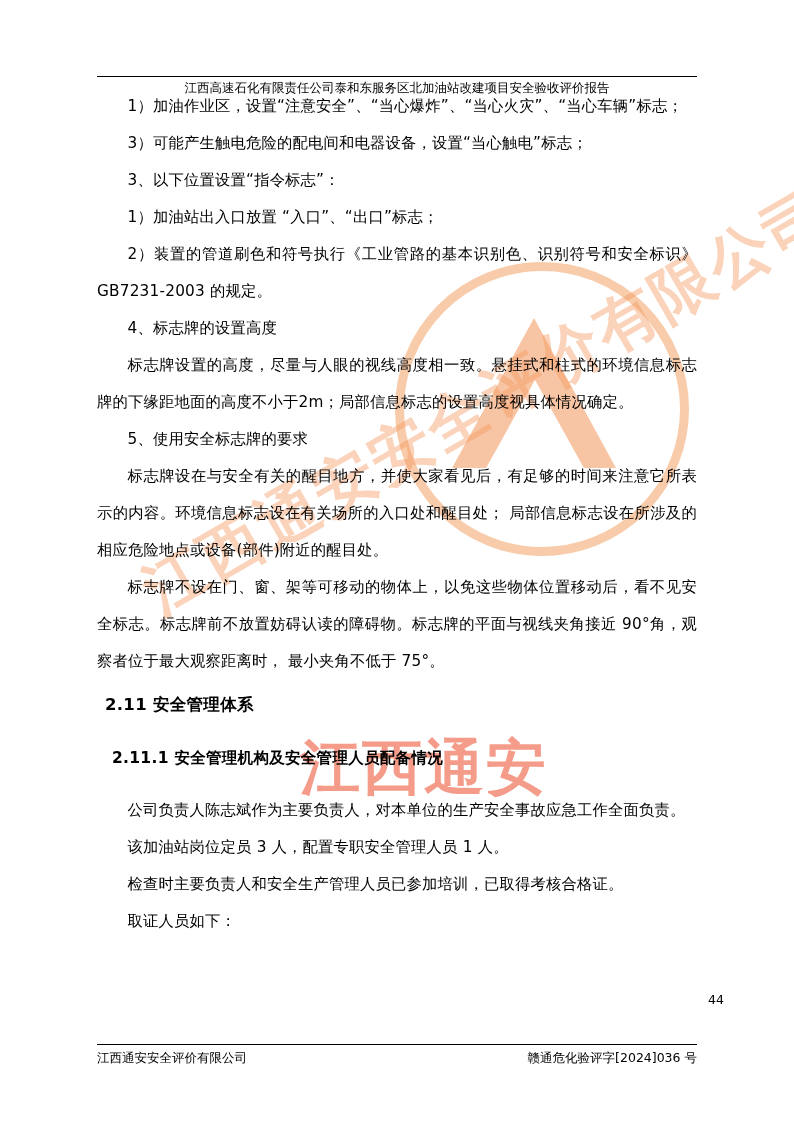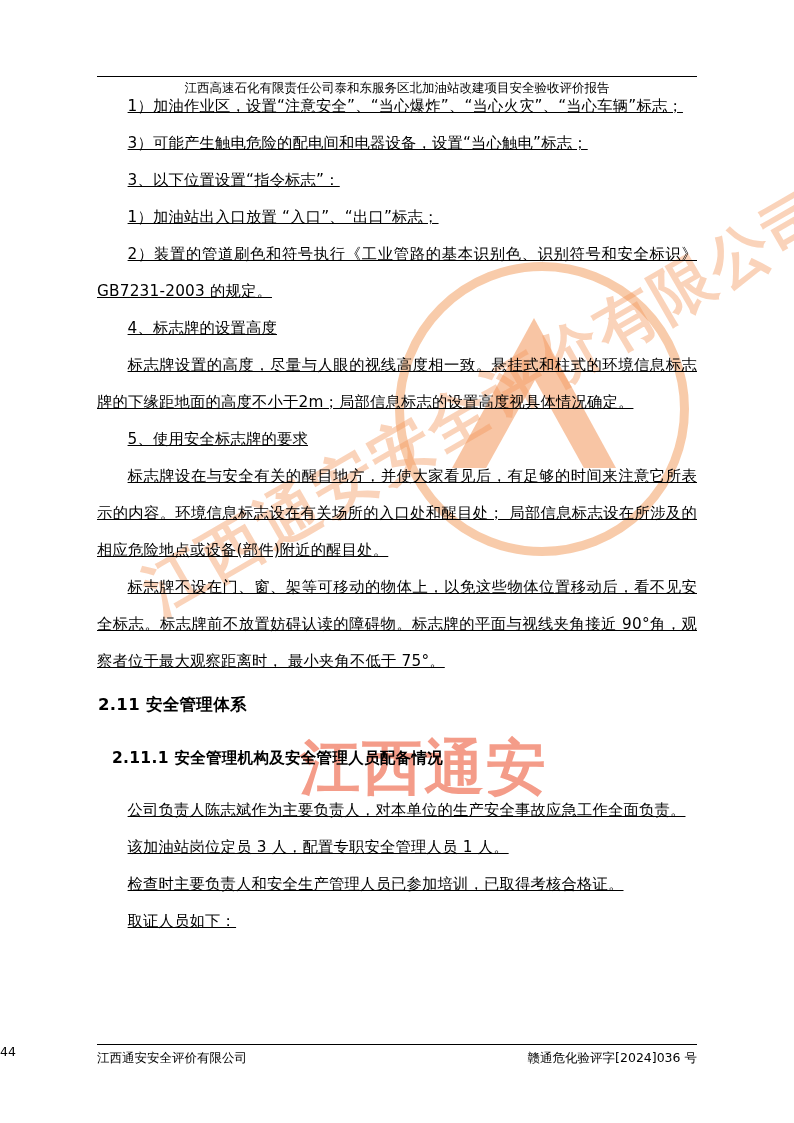--- a/index.html
+++ b/index.html
@@ -118,24 +118,23 @@
   p.para {
     margin: 0 0 0 0;
     font-family: "DejaVu Sans", sans-serif;
     font-size: 15.3px;
     line-height: 37px;
     color: #000000;
     text-align: justify;
     text-justify: inter-ideograph;
     text-indent: 2em;
     letter-spacing: 0.2px;
-    text-decoration: underline;
   }
   h2.heading {
-    margin: 6px 0 0 1px;
+    margin: 6px 0 0 8px;
     font-family: "DejaVu Sans", sans-serif;
     font-size: 16.5px;
     font-weight: bold;
     line-height: 38px;
     color: #000000;
     text-indent: 0;
     letter-spacing: 0.3px;
   }
   h3.heading3 {
     margin: 15px;
@@ -145,23 +144,23 @@
     line-height: 38px;
     color: #000000;
     text-indent: 0;
     letter-spacing: 0.3px;
   }
 
   
   .page-number {
     position: absolute;
     left: 0;
-    top: 1044px;
+    top: 992px;
     width: 724px;
-    text-align: left;
+    text-align: right;
     font-family: "DejaVu Sans", sans-serif;
     font-size: 12.5px;
     color: #000000;
     z-index: 3;
   }
   .footer-rule {
     position: absolute;
     left: 97px;
     top: 1044px;
     width: 600px;

